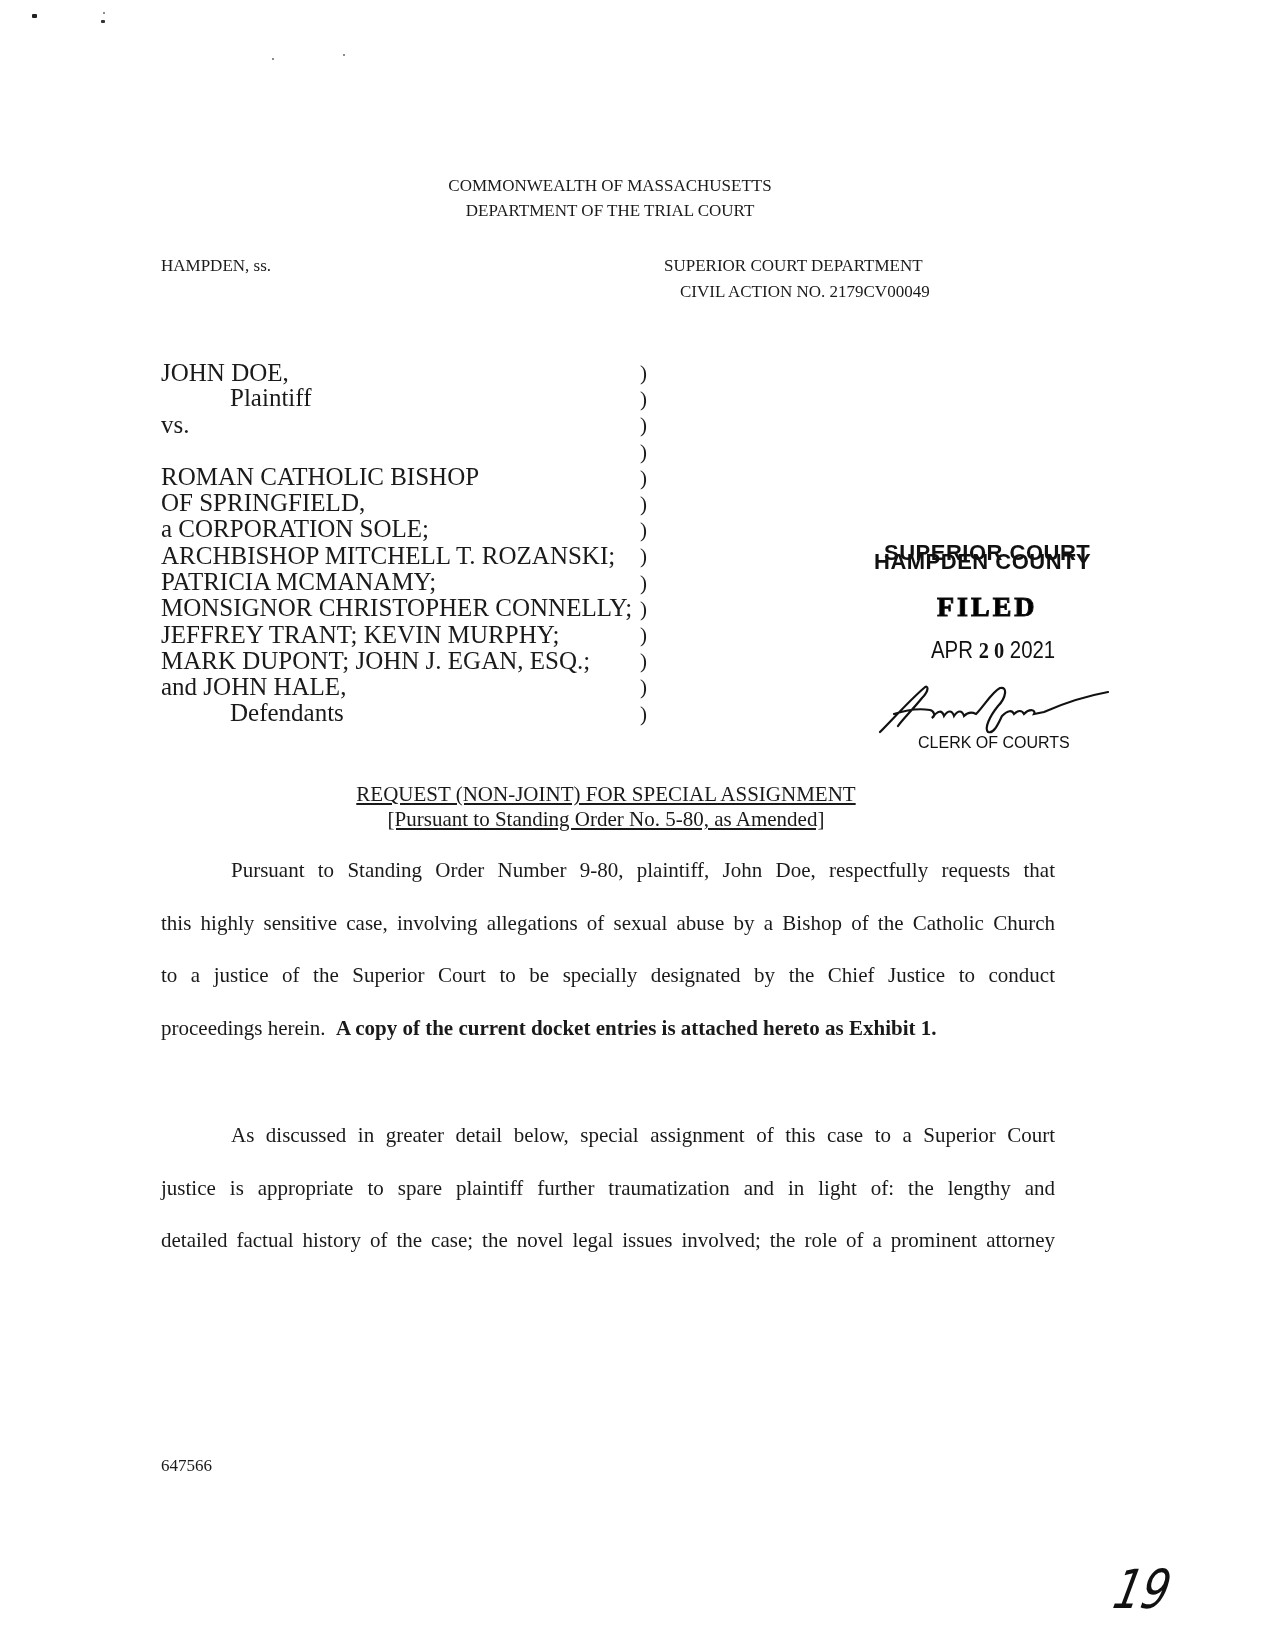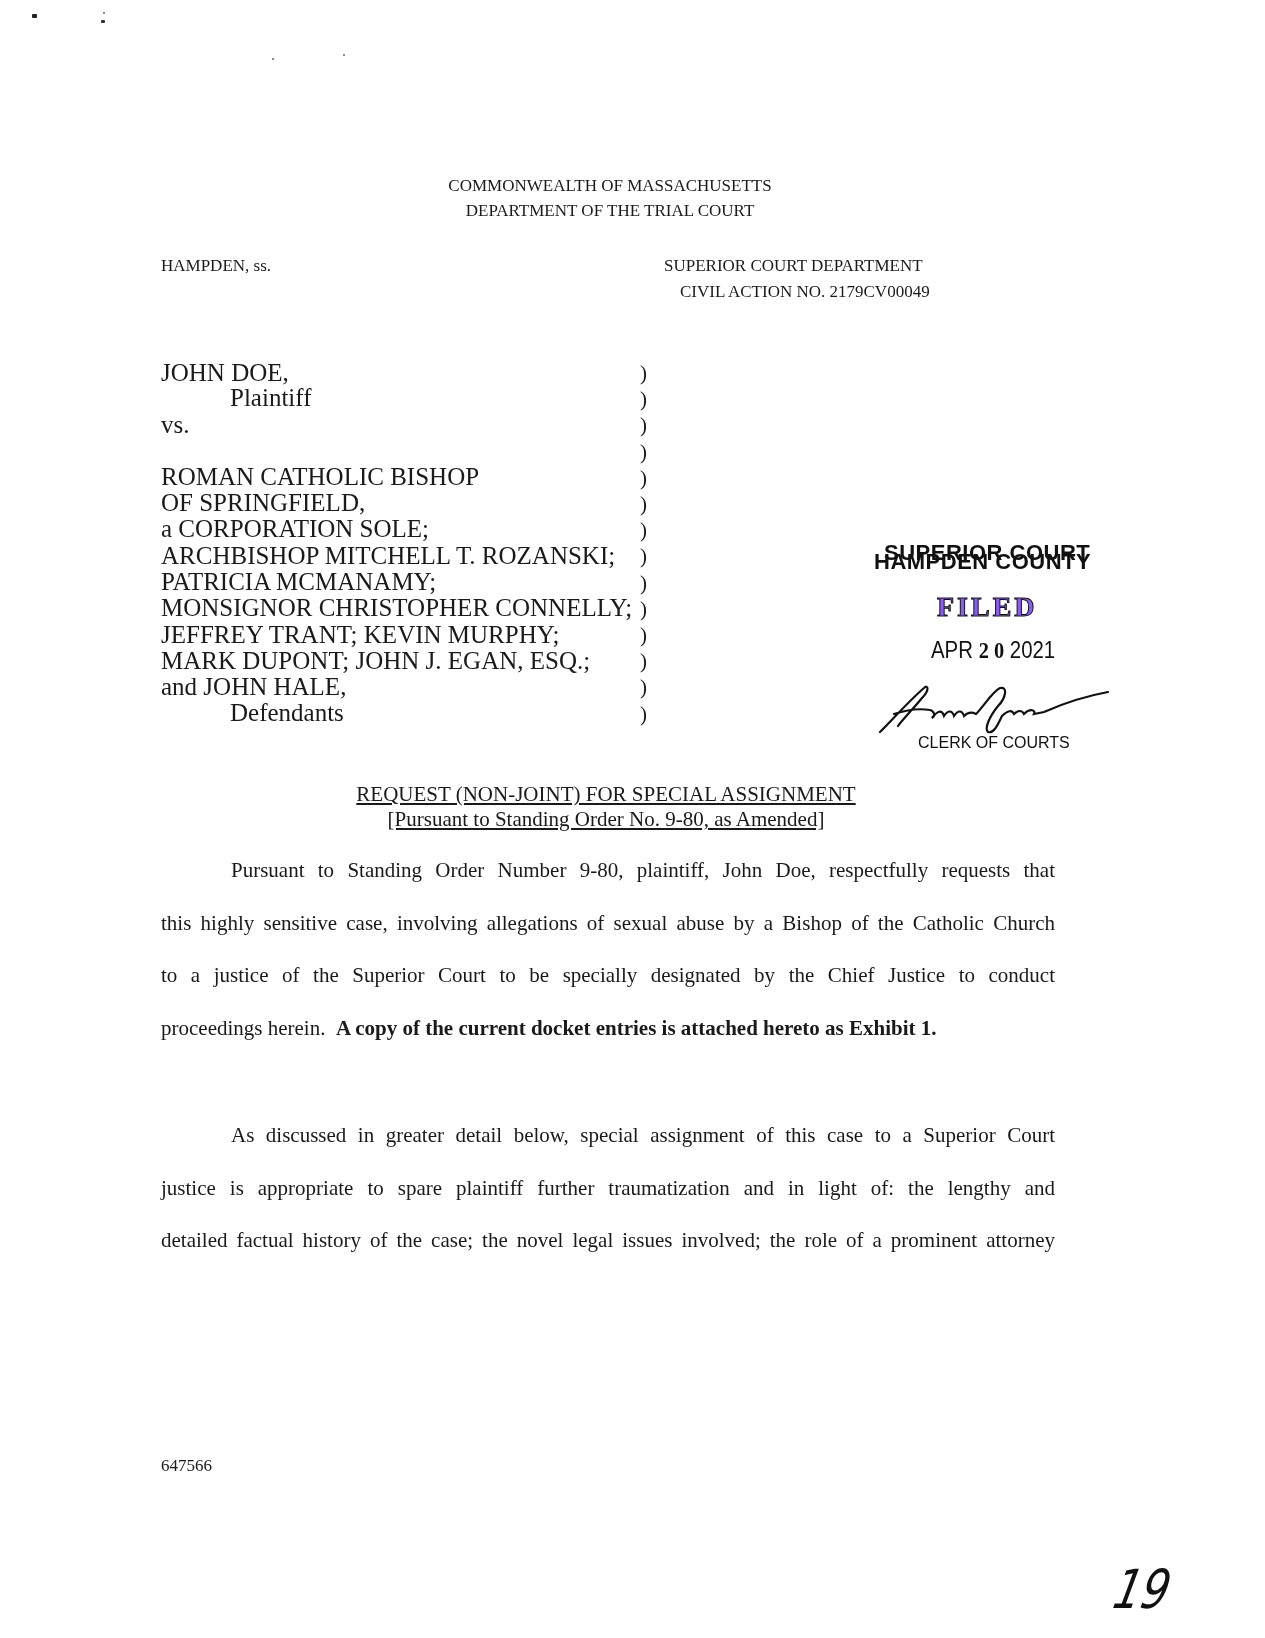--- a/index.html
+++ b/index.html
@@ -65,34 +65,34 @@
     <div>)</div>
     <div>)</div>
     <div>)</div>
     <div>)</div>
   </div>
 </div>
 
 <div>
   <div class="abs stamp" style="left:874px;top:551px;font-size:22px;line-height:22px;letter-spacing:0.5px;">HAMPDEN  COUNTY</div>
   <div class="abs stamp" style="left:884px;top:542px;font-size:22px;line-height:22px;letter-spacing:0.5px;">SUPERIOR COURT</div>
-  <div class="abs" style="left:937px;top:592px;font-family:'Liberation Serif',serif;font-weight:bold;font-size:28px;line-height:30px;letter-spacing:3px;color:#8b5cf6;-webkit-text-stroke:1px #111;">FILED</div>
+  <div class="abs" style="left:937px;top:592px;font-family:'Liberation Serif',serif;font-weight:bold;font-size:28px;line-height:30px;letter-spacing:3px;color:#000000;-webkit-text-stroke:1px #111;">FILED</div>
   <div class="abs" style="left:931px;top:636px;font-family:'Liberation Sans',sans-serif;font-size:24px;line-height:28px;transform:scaleX(0.85);transform-origin:left top;color:#111;">
     <span>APR</span>
     <span style="font-family:'Liberation Serif',serif;font-weight:bold;">2 0</span>
     <span>2021</span>
   </div>
   <svg class="abs" style="left:872px;top:680px;" width="250" height="60" viewBox="0 0 250 60">
     <path d="M8 52 C20 40, 38 20, 52 8 C56 4, 58 10, 50 18 C42 28, 30 40, 26 46 M22 34 C34 30, 46 28, 58 30 C62 31, 64 36, 60 38 C66 30, 70 30, 72 36 C76 30, 80 30, 82 36 C86 30, 90 30, 92 36 C96 32, 100 32, 104 34 C112 26, 120 12, 128 8 C136 6, 134 18, 126 26 C118 36, 112 48, 116 52 C122 54, 126 44, 130 36 C136 30, 140 30, 142 34 C146 30, 150 30, 152 34 C158 28, 164 30, 162 34 L172 32 C190 24, 214 16, 236 12" fill="none" stroke="#111" stroke-width="2.2" stroke-linecap="round"></path>
   </svg>
   <div class="abs" style="left:918px;top:734px;font-family:'Liberation Sans',sans-serif;font-size:16px;line-height:18px;color:#111;">CLERK OF COURTS</div>
 </div>
 
 <div class="abs title center" style="left:300px;width:612px;top:782px;">REQUEST (NON-JOINT) FOR SPECIAL ASSIGNMENT</div>
-<div class="abs title center" style="left:300px;width:612px;top:807px;">[Pursuant to Standing Order No. 9-80, as Amended]</div>
+<div class="abs title center" style="left:300px;width:612px;top:807px;">[Pursuant to Standing Order No. 5-80, as Amended]</div>
 
 <div class="para" style="top:844px;">
   <span class="line indent">Pursuant to Standing Order Number 9-80, plaintiff, John Doe, respectfully requests that</span>
   <span class="line">this highly sensitive case, involving allegations of sexual abuse by a Bishop of the Catholic Church</span>
   <span class="line">to a justice of the Superior Court to be specially designated by the Chief Justice to conduct</span>
   <span class="line last"><span>proceedings herein.</span>&nbsp;&nbsp;<b>A copy of the current docket entries is attached hereto as Exhibit 1.</b></span>
 </div>
 
 <div class="para" style="top:1109px;">
   <span class="line indent">As discussed in greater detail below, special assignment of this case to a Superior Court</span>

